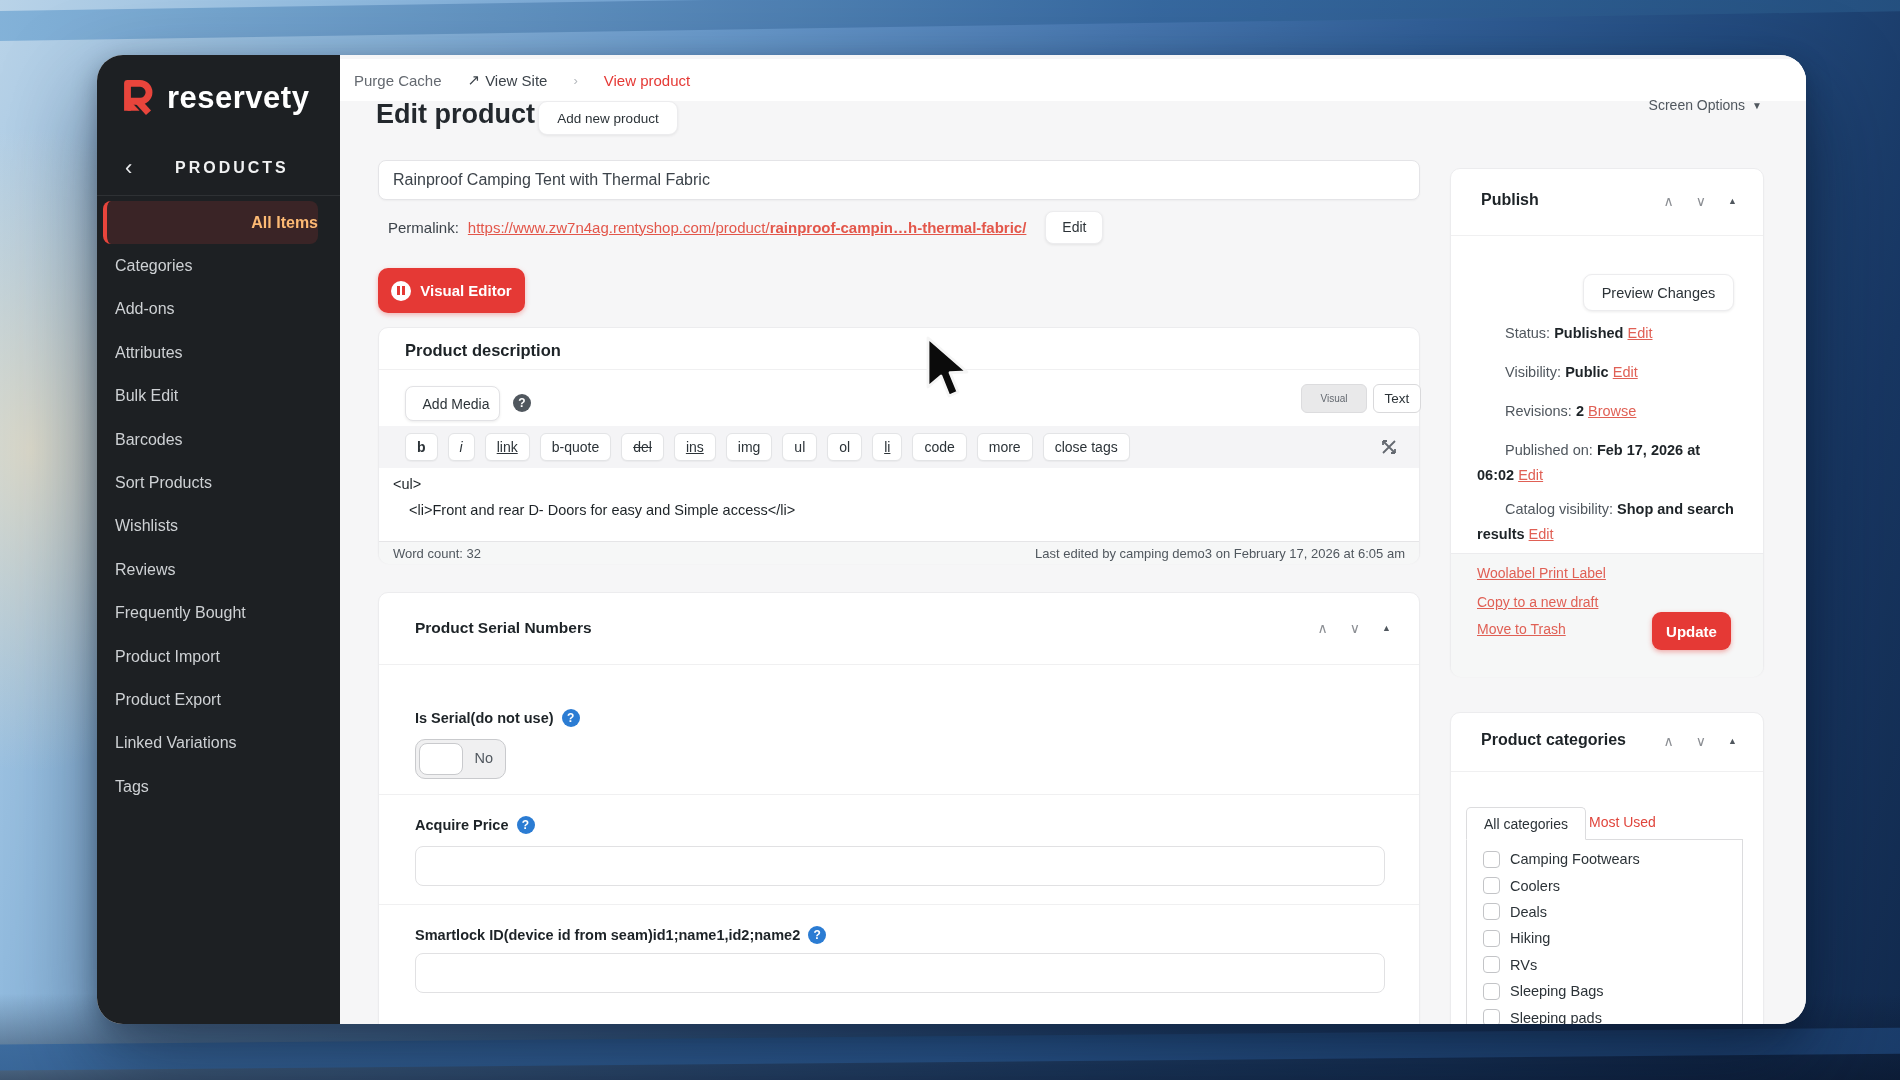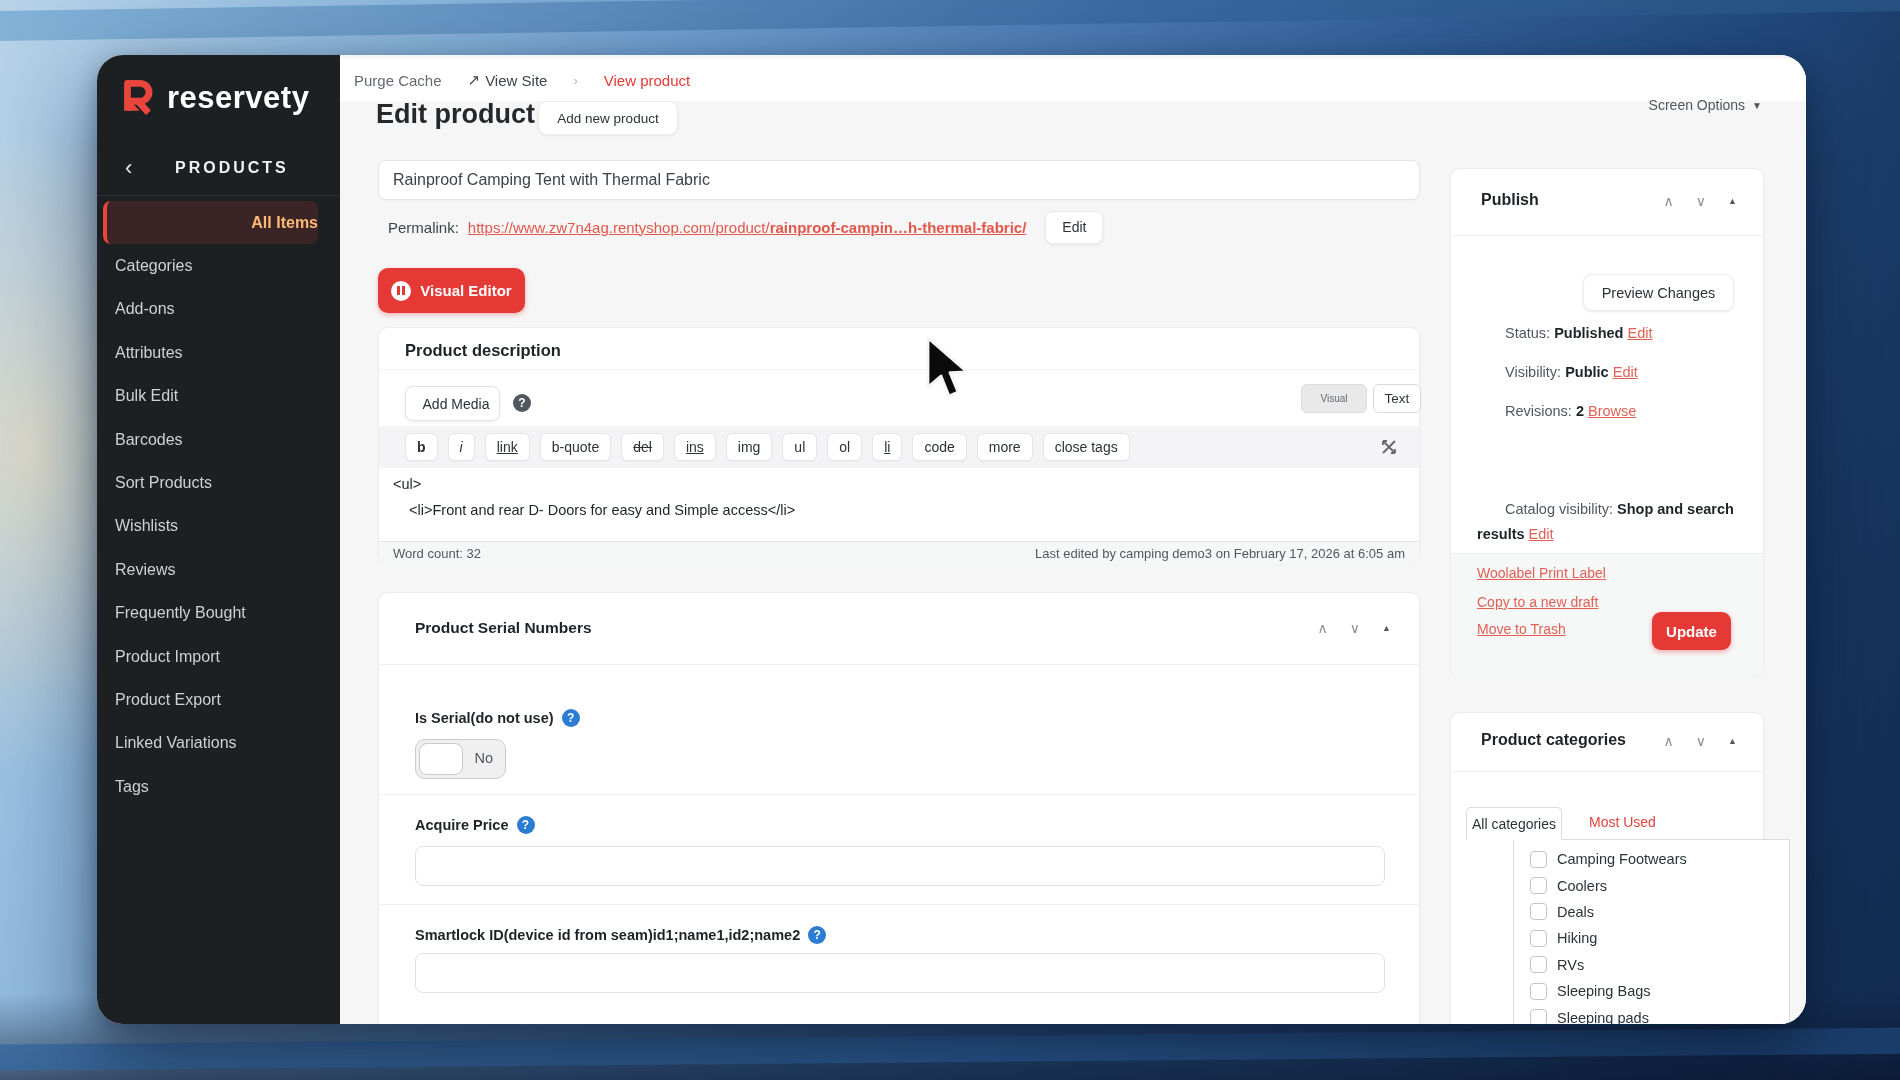--- a/index.html
+++ b/index.html
@@ -136,25 +136,25 @@
   .pf-1 { top:11px; } .pf-2 { top:40px; } .pf-3 { top:67px; }
   .update-btn { position:absolute; left:201px; top:58px; width:79px; height:38px; background:#e53935; border-radius:9px;
     color:#fff; font-size:15px; font-weight:bold; display:flex; align-items:center; justify-content:center;
     box-shadow:0 2px 5px rgba(229,57,53,.4); cursor:pointer; }
 
   
   .cat-card { left:1110px; top:657px; width:314px; height:360px; }
   .cat-h { left:30px; top:18px; font-size:16px; }
   .cat-icons { right:26px; top:20px; }
   .cat-div { top:58px; }
-  .cat-tab { position:absolute; left:15px; top:94px; width:96px; height:33px; background:#fff; border:1px solid #dcdcde;
+  .cat-tab { position:absolute; left:15px; top:94px; width:120px; height:33px; background:#fff; border:1px solid #dcdcde;
     border-bottom:1px solid #fff; border-radius:5px 5px 0 0; z-index:2; font-size:14px; color:#2c3338;
     display:flex; align-items:center; justify-content:center; cursor:pointer; }
   .cat-most { position:absolute; left:138px; top:101px; font-size:14px; color:#e0453c; cursor:pointer; }
-  .cat-box { position:absolute; left:15px; top:126px; width:277px; height:230px; background:#fff; border:1px solid #dcdcde;margin-left:47px; }
+  .cat-box { position:absolute; left:15px; top:126px; width:277px; height:230px; background:#fff; border:1px solid #dcdcde; }
   .cat-list { position:absolute; left:0; top:6px; width:100%; display:flex; flex-direction:column; }
   .cat-item { height:26.4px; display:flex; align-items:center; gap:10px; padding-left:16px; font-size:14.5px; color:#2c3338; }
   .cbox { width:17px; height:17px; background:#fff; border:1.5px solid #c3c4c7; border-radius:4px; cursor:pointer; flex:none; }
 
   .cursor { position:absolute; left:925px; top:336px; z-index:50; }
 </style>
 </head>
 <body>
 
 <div class="screen">
@@ -355,20 +355,25 @@
         <div class="pub-row pr-2">
           <span>Visibility:</span>
           <span class="pub-val">Public</span>
           <span class="red-link">Edit</span>
         </div>
         <div class="pub-row pr-3">
           <span>Revisions:</span>
           <span class="pub-val">2</span>
           <span class="red-link">Browse</span>
         </div>
+        <div class="pub-row pr-4">
+          <span>Published on:</span>
+          <span class="pub-val">Feb 17, 2026 at 06:02</span>
+          <span class="red-link">Edit</span>
+        </div>
         <div class="pub-row pr-5">
           <span>Catalog visibility:</span>
           <span class="pub-val">Shop and search results</span>
           <span class="red-link">Edit</span>
         </div>
 
         <div class="pub-footer">
           <span class="pf-link pf-1 red-link">Woolabel Print Label</span>
           <span class="pf-link pf-2 red-link">Copy to a new draft</span>
           <span class="pf-link pf-3 red-link">Move to Trash</span>

